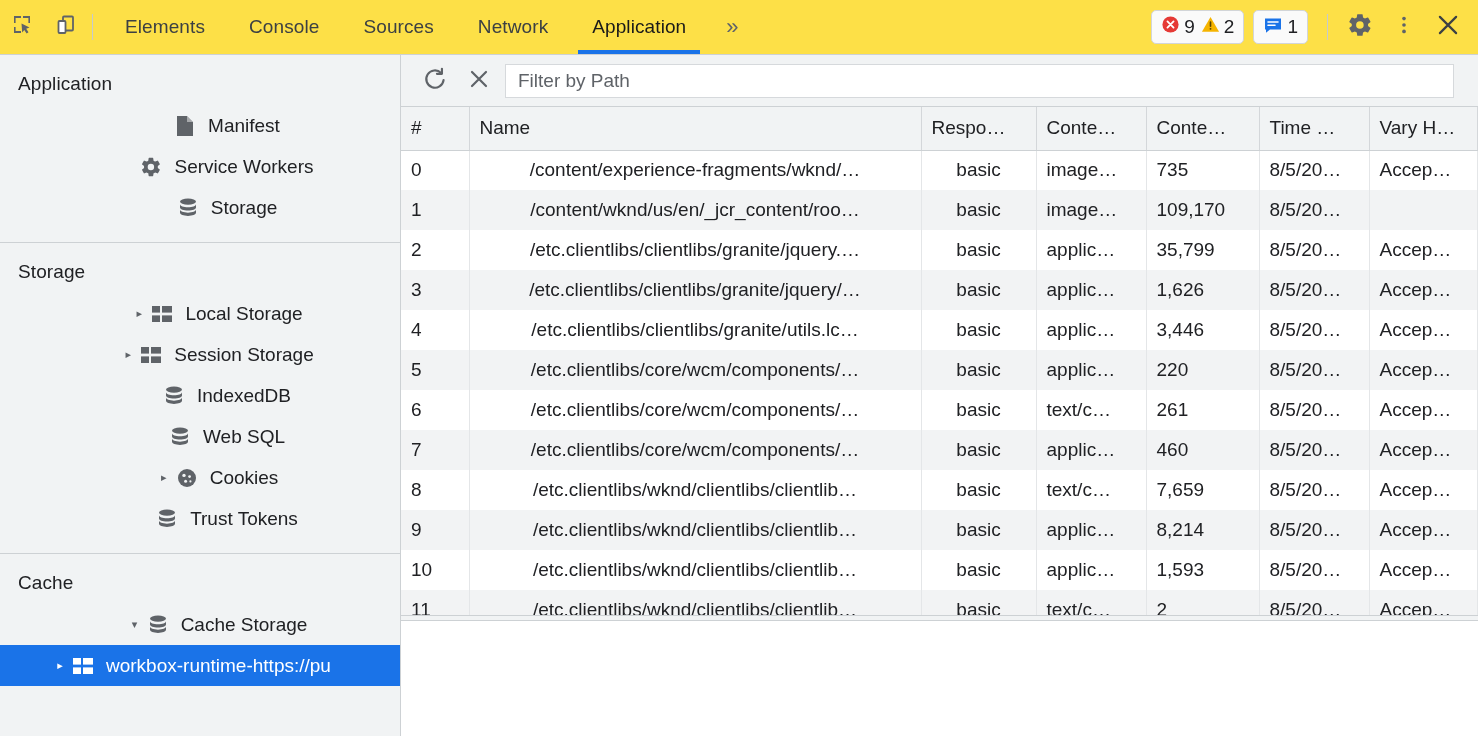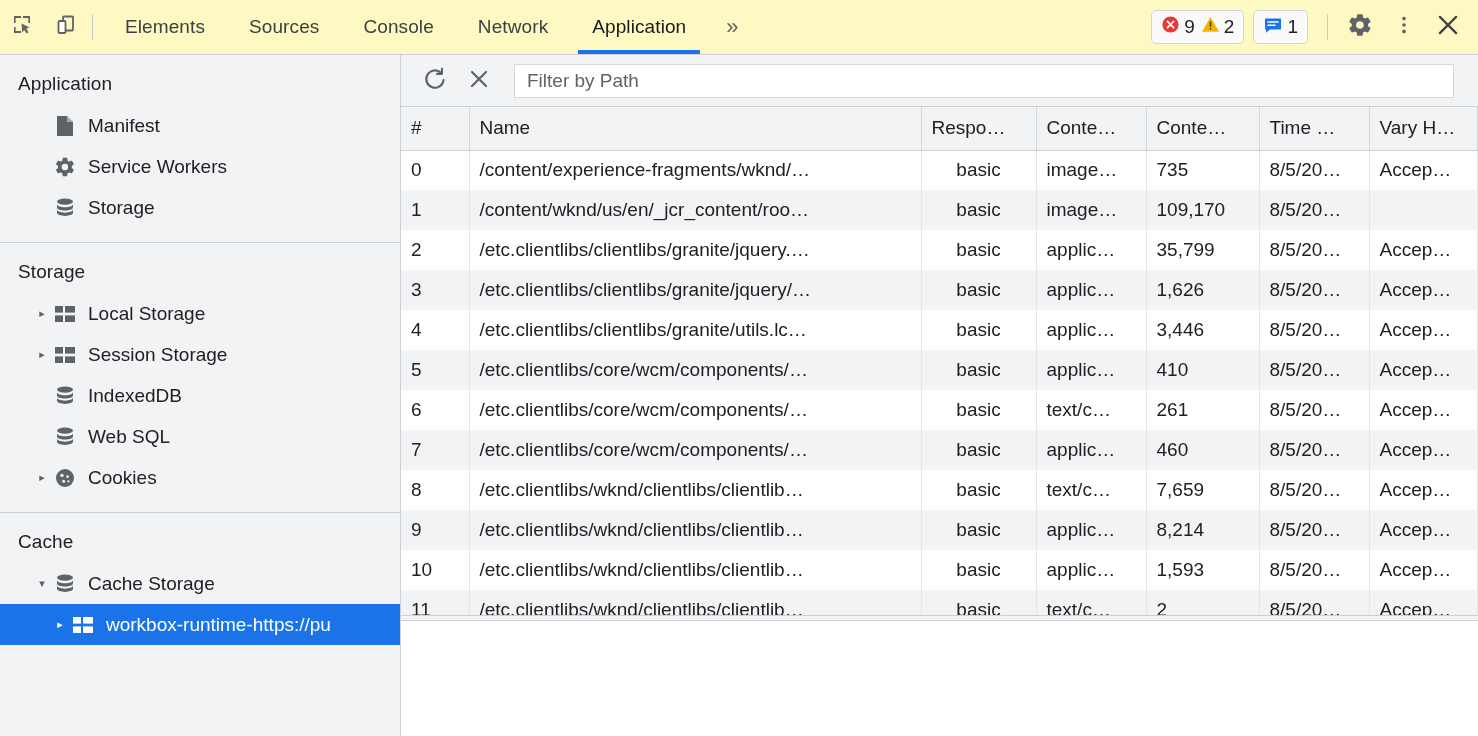--- a/index.html
+++ b/index.html
@@ -9,21 +9,21 @@
     background: #ffffff;
     font-family: "Liberation Sans", sans-serif;
     color: #202124;
     -webkit-font-smoothing: antialiased;
   }
   .devtools { width: 1478px; height: 736px; display: flex; flex-direction: column; }
 
   
   .toolbar {
     height: 55px; min-height: 55px;
-    background: #fef9c3;
+    background: #fde047;
     border-bottom: 1px solid #cdd1d4;
     display: flex; align-items: center;
     position: relative;
   }
   .tb-icon-btn {
     width: 44px; height: 44px;
     display: flex; align-items: center; justify-content: center;
     cursor: pointer;
   }
   .tb-sep {
@@ -77,21 +77,21 @@
     letter-spacing: .1px;
   }
   .side-item {
     height: 41px;
     display: flex; align-items: center;
     padding-left: 18px;
     font-size: 19px; color: #202124;
     cursor: pointer;
     white-space: nowrap;
   }
-  .side-item.indent1 { padding-left: 34px; }
+  .side-item.indent1 { padding-left: 34px; justify-content: center; }
   .side-item.indent2 { padding-left: 52px; }
   .side-item.selected { background: #1a73e8; color: #ffffff; }
   .twisty {
     width: 16px; min-width: 16px; display: flex; align-items: center; justify-content: center;
     color: #5f6368; font-size: 11px; margin-right: 2px;
   }
   .twisty.spacer { color: transparent; }
   .s-icon { width: 26px; min-width: 26px; display: flex; align-items: center; justify-content: center; margin-right: 10px; }
   .s-label { overflow: hidden; text-overflow: clip; }
 
@@ -101,21 +101,21 @@
     height: 52px; min-height: 52px;
     background: #f1f3f4;
     border-bottom: 1px solid #cdd1d4;
     display: flex; align-items: center; padding: 0 12px;
   }
   .mt-btn {
     width: 44px; height: 44px; display: flex; align-items: center; justify-content: center;
     cursor: pointer;
   }
   .filter-input {
-    flex: 1; height: 34px; margin-left: 13px; margin-right: 12px;
+    flex: 1; height: 34px; margin-left: 4px; margin-right: 12px;
     background: #ffffff;
     border: 1px solid #d6d9dc;
     font-size: 19px; color: #5f6368;
     padding: 0 12px;
     font-family: "Liberation Sans", sans-serif;
     outline: none;
   }
   .filter-input::placeholder { color: #5f6368; opacity: 1; }
 
   
@@ -137,21 +137,21 @@
     border-right: 1px solid #e4e6e8;
     font-size: 19px; color: #202124;
     height: 40px;
     padding: 0 10px;
     white-space: nowrap; overflow: hidden;
     vertical-align: middle;
   }
   tr.row:nth-child(even) td { background: #f2f3f4; }
   tr.row:nth-child(odd) td { background: #ffffff; }
   .c-idx { width: 68px; }
-  .c-name { width: 452px; }
+  .c-name { width: 452px; text-align: center; }
   .c-resp { width: 115px; text-align: center; }
   .c-ct { width: 110px; }
   .c-cl { width: 113px; }
   .c-time { width: 110px; }
   .c-vary { width: auto; border-right: none; }
   th.c-resp, th.c-cl { text-align: left; }
 
   .splitter {
     height: 6px; min-height: 6px;
     background: #f1f3f4;
@@ -185,22 +185,22 @@
           <rect x="9" y="3.5" width="10" height="14" rx="1" fill="none" stroke="#5f6368" stroke-width="1.8"></rect>
           <rect x="4.5" y="8" width="7" height="12" rx="1" fill="#ffffff" stroke="#5f6368" stroke-width="1.8"></rect>
         </svg>
       </span>
     </div>
 
     <div class="tb-sep"></div>
 
     <div class="tabs">
       <div class="tab">Elements</div>
+      <div class="tab">Console</div>
       <div class="tab">Sources</div>
-      <div class="tab">Console</div>
       <div class="tab">Network</div>
       <div class="tab active">Application</div>
       <div class="tab-more">»</div>
     </div>
 
     <div class="tb-right">
 
       <div class="badge-group">
         <span class="badge-item">
           <span>
@@ -356,20 +356,31 @@
               <svg width="22" height="22" viewBox="0 0 22 22">
                 <circle cx="11" cy="11" r="9" fill="#5f6368"></circle>
                 <circle cx="8" cy="8.4" r="1.7" fill="#f1f3f4"></circle>
                 <circle cx="13.6" cy="9.6" r="1.4" fill="#f1f3f4"></circle>
                 <circle cx="9.6" cy="14.2" r="1.5" fill="#f1f3f4"></circle>
                 <circle cx="14.4" cy="14.4" r="1.1" fill="#f1f3f4"></circle>
               </svg>
             </span>
             <span class="s-label">Cookies</span>
           </div>
+          <div class="side-item indent1">
+            <span class="twisty spacer">▸</span>
+            <span class="s-icon">
+              <svg width="22" height="22" viewBox="0 0 22 22">
+                <ellipse cx="11" cy="4.6" rx="8" ry="3.1" fill="#5f6368"></ellipse>
+                <path d="M3 7.2v3.2c0 1.7 3.6 3.1 8 3.1s8-1.4 8-3.1V7.2c0 1.7-3.6 3.1-8 3.1S3 8.9 3 7.2z" fill="#5f6368"></path>
+                <path d="M3 12.6v3.2c0 1.7 3.6 3.1 8 3.1s8-1.4 8-3.1v-3.2c0 1.7-3.6 3.1-8 3.1s-8-1.4-8-3.1z" fill="#5f6368"></path>
+              </svg>
+            </span>
+            <span class="s-label">Trust Tokens</span>
+          </div>
         </div>
         <div class="side-section last">
           <div class="side-title">Cache</div>
           <div class="side-item indent1">
             <span class="twisty">▾</span>
             <span class="s-icon">
               <svg width="22" height="22" viewBox="0 0 22 22">
                 <ellipse cx="11" cy="4.6" rx="8" ry="3.1" fill="#5f6368"></ellipse>
                 <path d="M3 7.2v3.2c0 1.7 3.6 3.1 8 3.1s8-1.4 8-3.1V7.2c0 1.7-3.6 3.1-8 3.1S3 8.9 3 7.2z" fill="#5f6368"></path>
                 <path d="M3 12.6v3.2c0 1.7 3.6 3.1 8 3.1s8-1.4 8-3.1v-3.2c0 1.7-3.6 3.1-8 3.1s-8-1.4-8-3.1z" fill="#5f6368"></path>
@@ -470,21 +481,21 @@
                 <td class="c-ct">applic…</td>
                 <td class="c-cl">3,446</td>
                 <td class="c-time">8/5/20…</td>
                 <td class="c-vary">Accep…</td>
               </tr>
               <tr class="row">
                 <td class="c-idx">5</td>
                 <td class="c-name">/etc.clientlibs/core/wcm/components/…</td>
                 <td class="c-resp">basic</td>
                 <td class="c-ct">applic…</td>
-                <td class="c-cl">410</td>
+                <td class="c-cl">220</td>
                 <td class="c-time">8/5/20…</td>
                 <td class="c-vary">Accep…</td>
               </tr>
               <tr class="row">
                 <td class="c-idx">6</td>
                 <td class="c-name">/etc.clientlibs/core/wcm/components/…</td>
                 <td class="c-resp">basic</td>
                 <td class="c-ct">text/c…</td>
                 <td class="c-cl">261</td>
                 <td class="c-time">8/5/20…</td>

